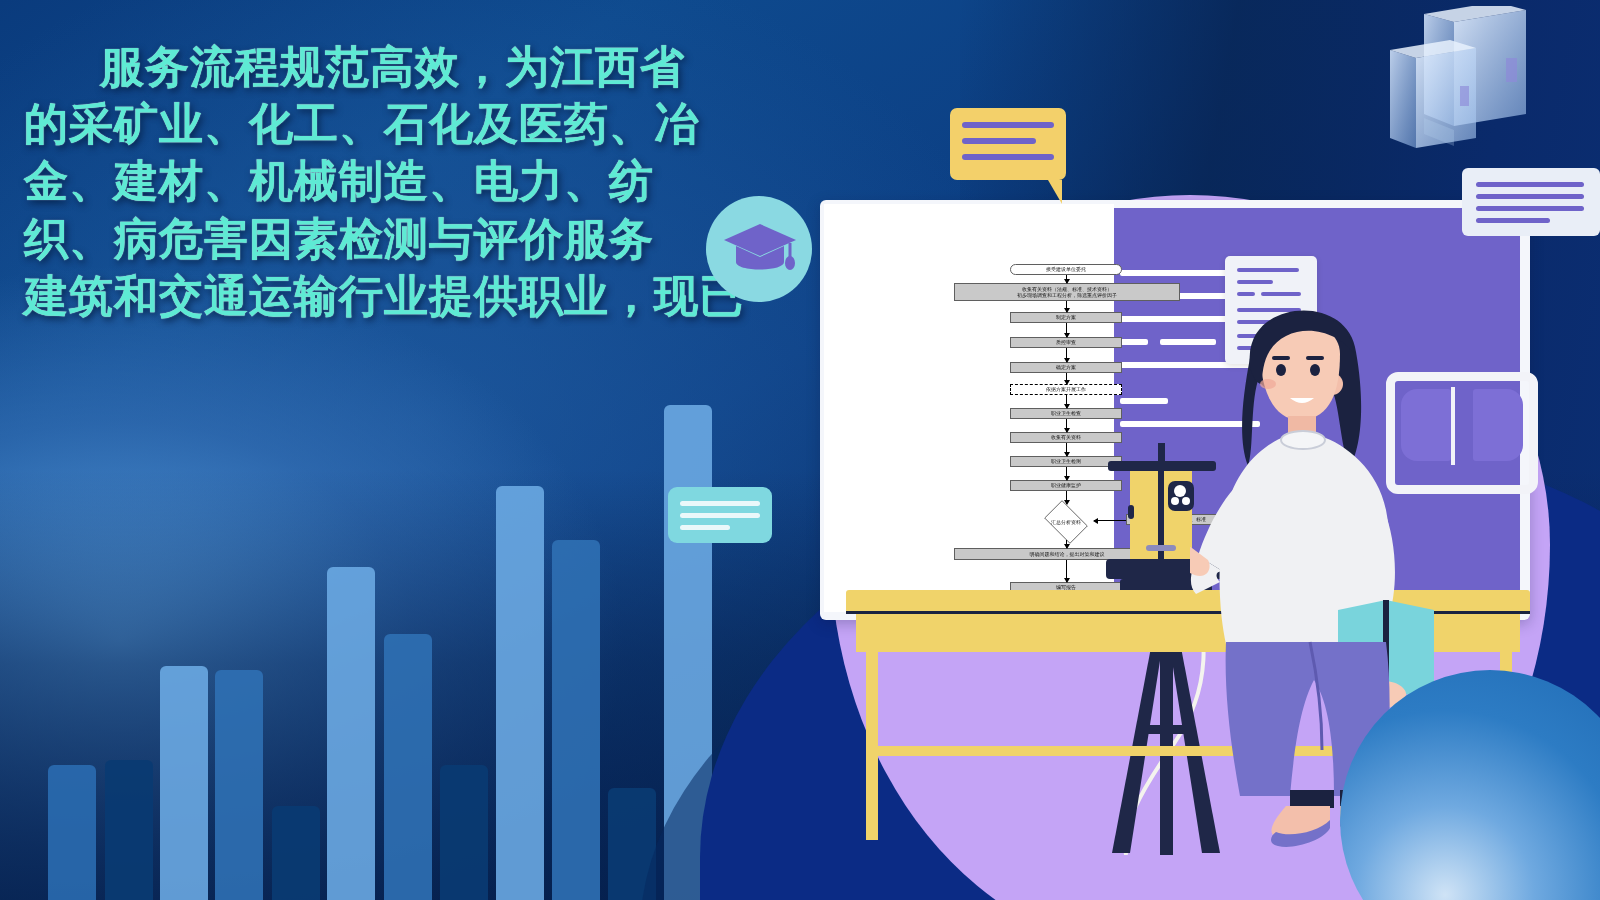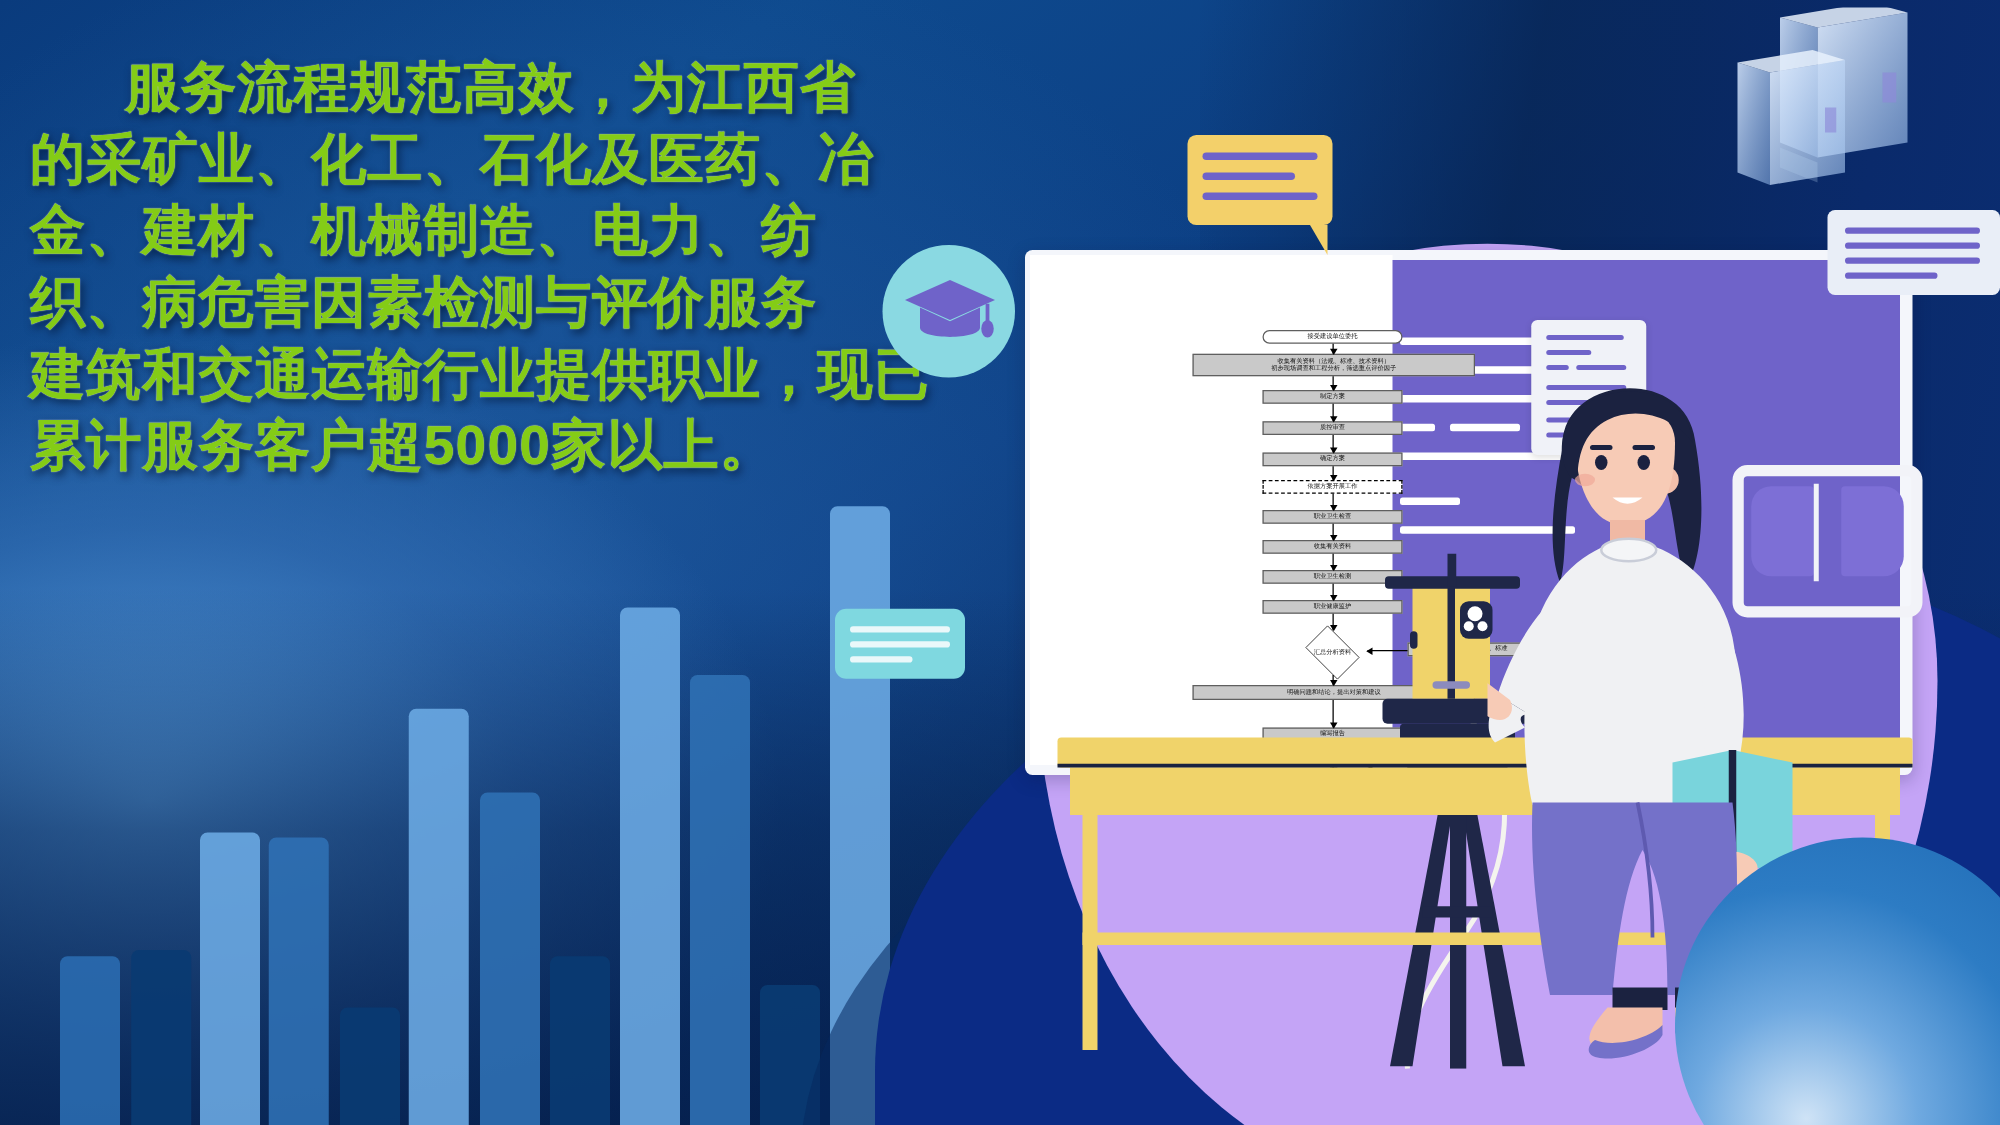--- a/index.html
+++ b/index.html
@@ -38,23 +38,24 @@
     border-radius:60% 48% 0 0 / 72% 64% 0 0;
   }
 
   
   .bars{position:absolute;left:0;bottom:0;width:820px;height:560px;}
   .bar{position:absolute;bottom:0;border-radius:6px 6px 0 0;}
 
   
   .headline{
     position:absolute;left:24px;top:42px;width:760px;
-    color:#84cc16;font-size:44px;line-height:1.30;letter-spacing:1px;
+    color:#5eead4;font-size:44px;line-height:1.30;letter-spacing:1px;
     font-weight:700;
     text-shadow:0 0 1px rgba(255,255,255,.9), 2px 3px 7px rgba(2,20,52,.75);
+    font-family:Liberation Mono, monospace;
   }
   .headline .indent{display:inline-block;width:76px;}
 
   
   .cap-circle{
     position:absolute;left:706px;top:196px;width:106px;height:106px;border-radius:50%;
     background:#8ad9e2;
   }
   .cap-circle svg{position:absolute;left:14px;top:22px;}
 
@@ -191,21 +192,20 @@
 
   <div class="navy-wedge2"></div>
   <div class="navy-wedge"></div>
 
   <div class="headline" id="headline">
       <div><span class="indent"></span>服务流程规范高效，为江西省</div>
       <div>的采矿业、化工、石化及医药、冶</div>
       <div>金、建材、机械制造、电力、纺</div>
       <div>织、病危害因素检测与评价服务</div>
       <div>建筑和交通运输行业提供职业，现已</div>
-      <div>累计服务客户超5000家以上。</div>
     </div>
 
   <div class="scene">
     <div class="purple-blob"></div>
 
     <div class="wb-frame"></div>
     <div class="wb-board">
       <div class="wb-lines">
         <div class="wl" style="left:290px;top:62px;width:192px;"></div>
         <div class="wl" style="left:290px;top:85px;width:126px;"></div>

